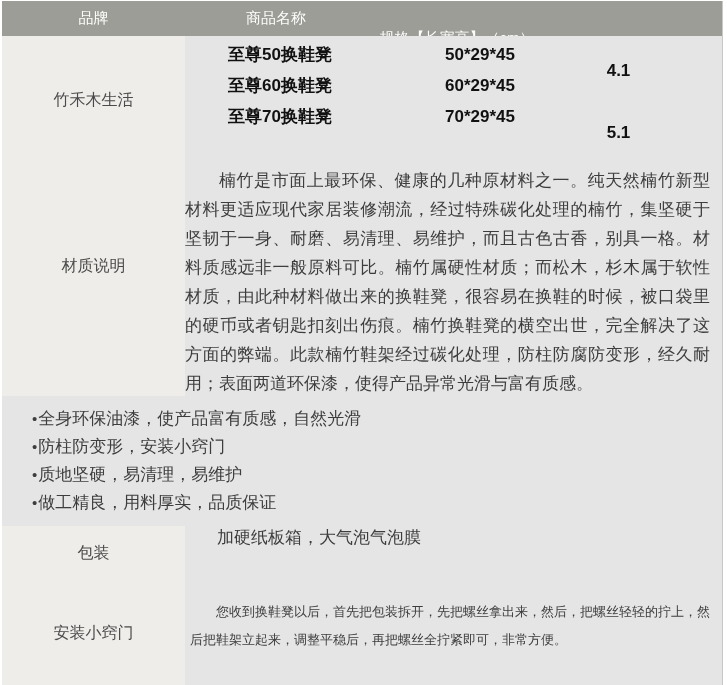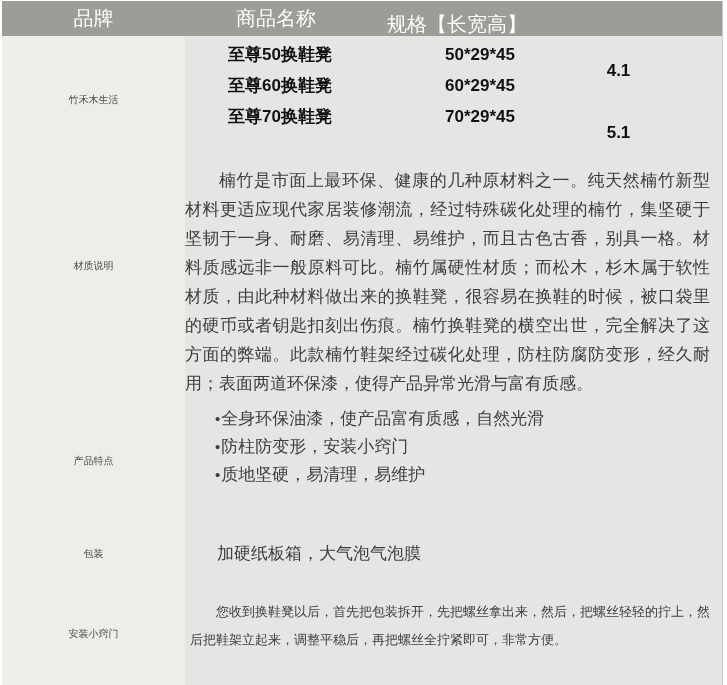--- a/index.html
+++ b/index.html
@@ -12,34 +12,34 @@
     box-sizing: border-box;
     margin: 1px 0 0 2px;
     width: 721px; height: 684px;
     border-right: 1px solid #c8c8c8;
     background: #ffffff;
   }
   
   .header {
     display: flex; align-items: center;
     height: 35px; background: #9d9d98;
-    color: #fdfdfc; font-size: 20px;
+    color: #fdfdfc; font-size: 15px;
   }
   .header .hcell { text-align: center; }
   .hcell.c1 { width: 183px; }
   .hcell.c2 { width: 182px; text-align: center; }
   .hcell.c3 { width: 180px; margin-top: 39px; }
   .hcell.c4 { flex: 1; }
   
   .section { display: flex; }
   .label-col {
     width: 183px; flex: 0 0 183px;
     background: #eeedea;
     display: flex; align-items: center; justify-content: center;
-    color: #4a4a4a; font-size: 10px;
+    color: #4a4a4a; font-size: 16px;
   }
   .content-col { flex: 1; background: #e5e5e5; min-width: 0; }
   
   .sec-products { height: 128px; }
   .sec-products .content-col { padding-top: 3px; }
   .product-row {
     display: flex; align-items: center; height: 31px;
     font-size: 17px; font-weight: 700; color: #111111;
   }
   .product-row .pname  { width: 190px; text-align: center; }
@@ -57,21 +57,21 @@
   .sec-features { height: 130px; }
   .features-list { padding: 9px 10px 0 30px; }
   .feature-item {
     font-size: 17px; line-height: 28px; color: #3d3d3d;
     white-space: nowrap;
   }
   .feature-item .bullet { font-size: 15px; margin-right: 1px; }
   
   .sec-packaging { height: 55px; font-family: Liberation Mono, monospace; }
   .sec-packaging .content-col {
-    display: flex; align-items: center;
+    display: flex; 
     padding-left: 32px; font-size: 17px; color: #3d3d3d;
   }
   
   .sec-install { height: 105px; }
   .install-text {
     padding: 17px 12px 0 5px;
     font-size: 13px; line-height: 28px; color: #3d3d3d;
     text-align: justify; text-indent: 2em;
   }
 </style>
@@ -111,28 +111,26 @@
   <div class="section sec-material">
     <div class="label-col">
       <span>材质说明</span>
     </div>
     <div class="content-col">
       <div class="material-text">楠竹是市面上最环保、健康的几种原材料之一。纯天然楠竹新型材料更适应现代家居装修潮流，经过特殊碳化处理的楠竹，集坚硬于坚韧于一身、耐磨、易清理、易维护，而且古色古香，别具一格。材料质感远非一般原料可比。楠竹属硬性材质；而松木，杉木属于软性材质，由此种材料做出来的换鞋凳，很容易在换鞋的时候，被口袋里的硬币或者钥匙扣刻出伤痕。楠竹换鞋凳的横空出世，完全解决了这方面的弊端。此款楠竹鞋架经过碳化处理，防柱防腐防变形，经久耐用；表面两道环保漆，使得产品异常光滑与富有质感。</div>
     </div>
   </div>
 
   <div class="section sec-features">
-    <div class="label-col">
-      <span>产品特点</span>
-    </div>
     <div class="content-col">
       <div class="features-list">
         <div class="feature-item"><span class="bullet">•</span><span>全身环保油漆，使产品富有质感，自然光滑</span></div>
         <div class="feature-item"><span class="bullet">•</span><span>防柱防变形，安装小窍门</span></div>
         <div class="feature-item"><span class="bullet">•</span><span>质地坚硬，易清理，易维护</span></div>
+        <div class="feature-item"><span class="bullet">•</span><span>做工精良，用料厚实，品质保证</span></div>
       </div>
     </div>
   </div>
 
   <div class="section sec-packaging">
     <div class="label-col">
       <span>包装</span>
     </div>
     <div class="content-col">
       <span>加硬纸板箱，大气泡气泡膜</span>

